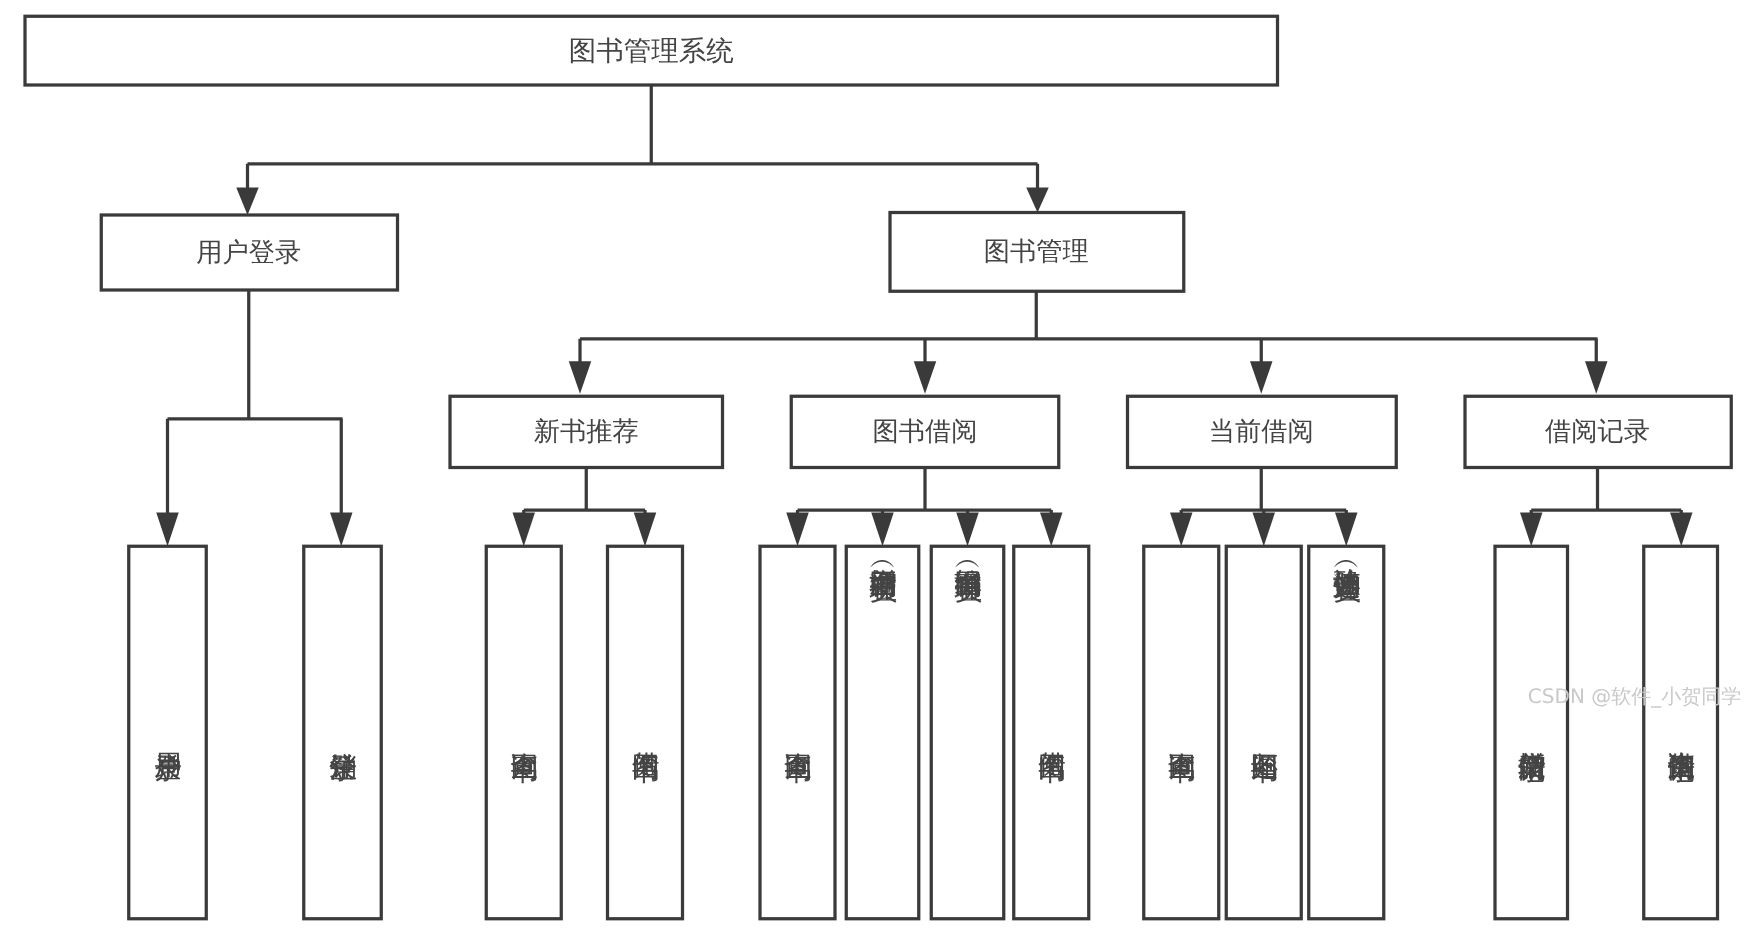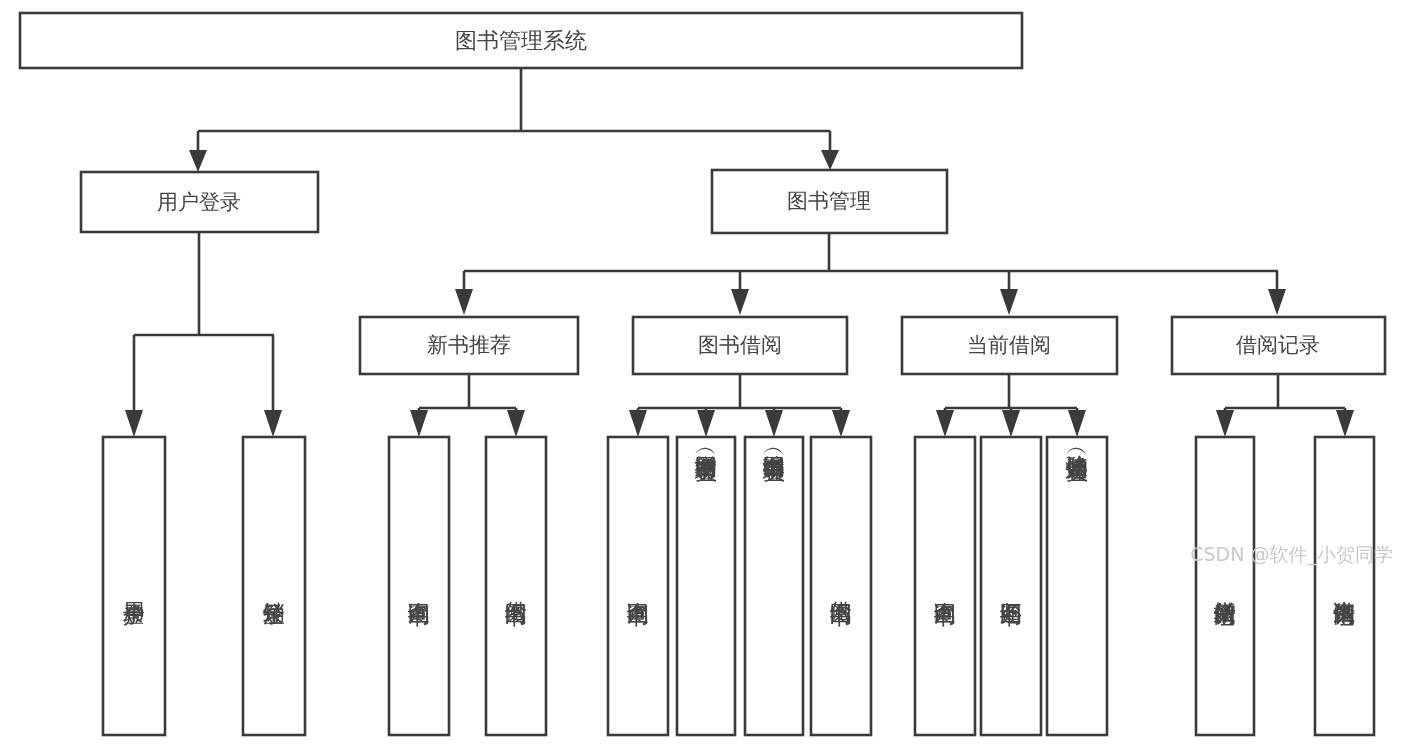--- a/index.html
+++ b/index.html
@@ -72,21 +72,21 @@
     color: #444444;
     letter-spacing: 1px;
     white-space: nowrap;
     text-align: center;
   }
   .watermark {
     position: absolute;
     right: 12px;
     bottom: 6px;
     font-family: "DejaVu Sans", "Liberation Sans", sans-serif;
-    font-size: 19px;
+    font-size: 16px;
     color: #c9c9c9;
     white-space: nowrap;
     pointer-events: none;
   }
 </style>
 </head>
 <body>
 
 <div id="diagram-root">
 

